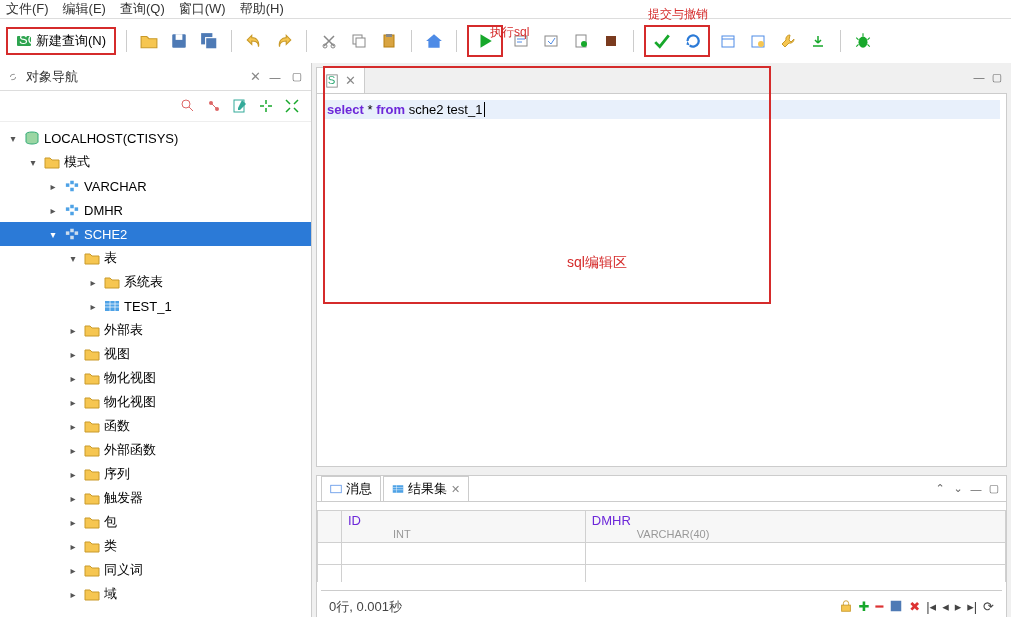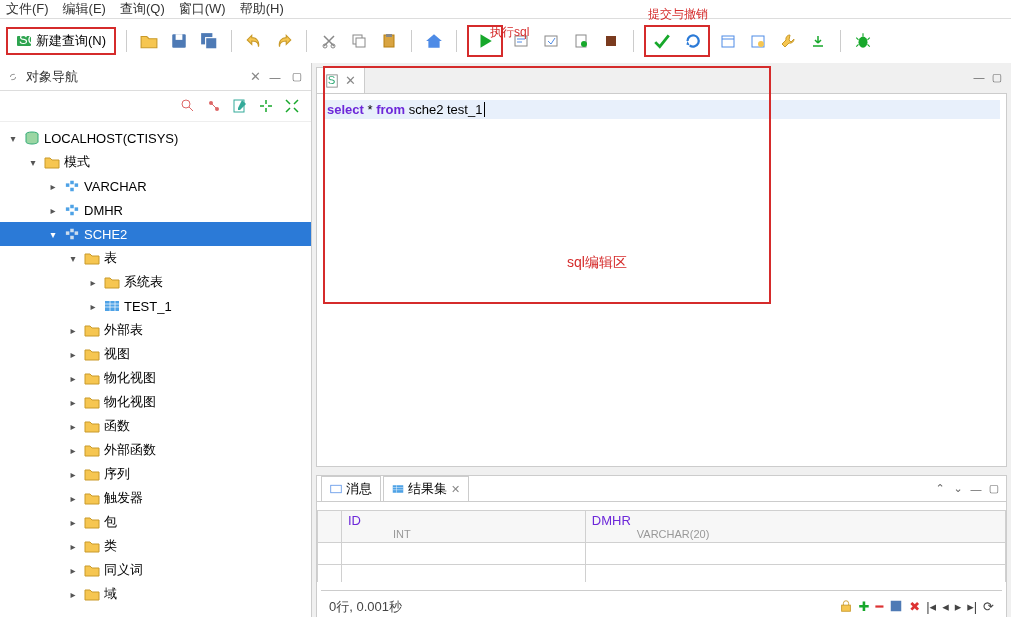--- a/index.html
+++ b/index.html
@@ -497,21 +497,21 @@
         <table>
           <thead>
               <tr>
             <th style="width:24px"></th>
             <th>
                   <div class="th-name">ID</div>
                   <div class="th-type">INT</div>
                 </th>
             <th>
                   <div class="th-name">DMHR</div>
-                  <div class="th-type">VARCHAR(20)</div>
+                  <div class="th-type">VARCHAR(40)</div>
                 </th>
           </tr>
             </thead>
           <tbody>
             <tr>
                 <td></td>
                 <td></td>
                 <td></td>
               </tr>
             <tr>

